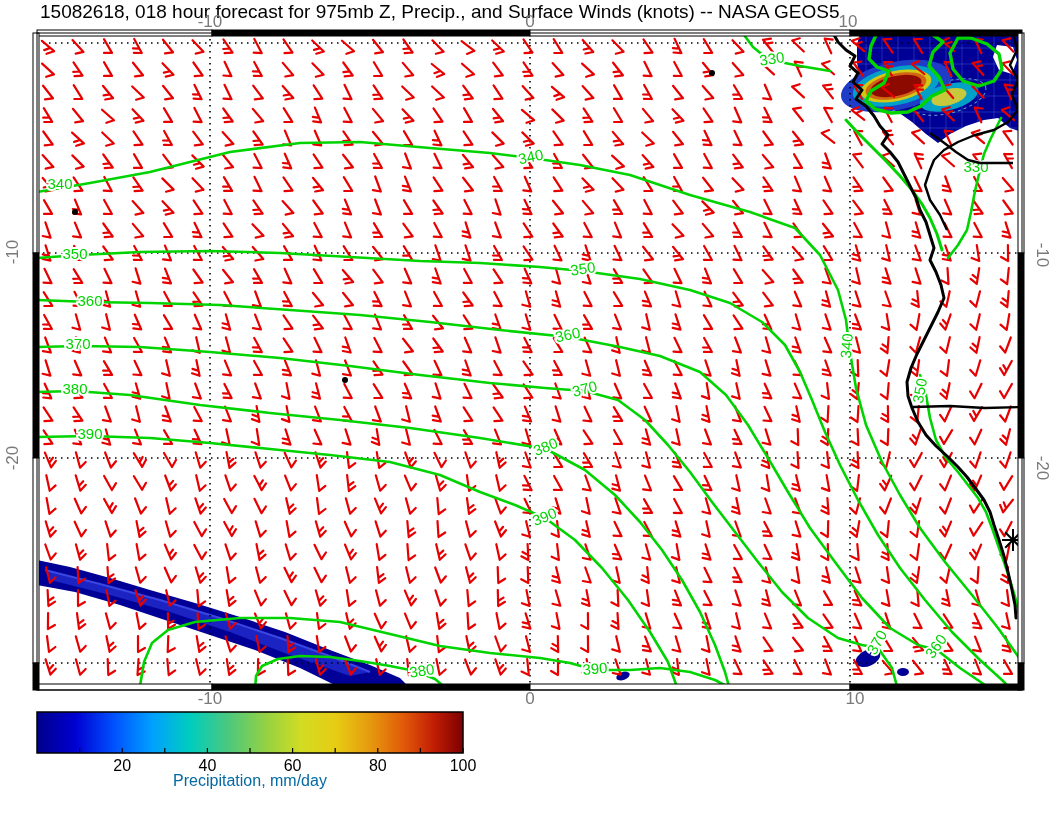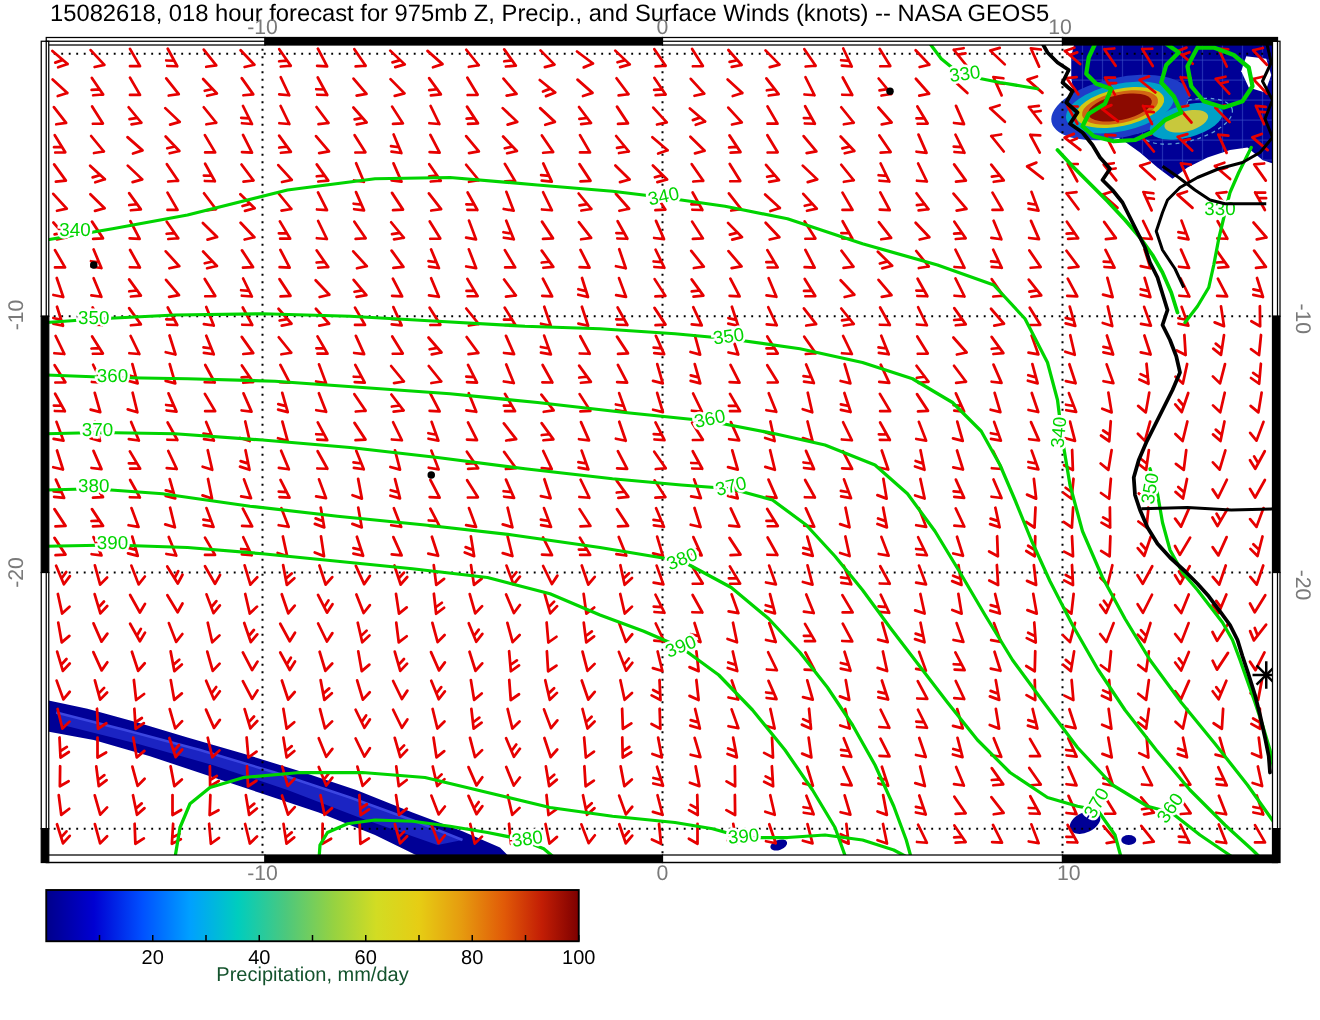--- a/index.html
+++ b/index.html
@@ -2,21 +2,21 @@
 <html><head>
 <meta charset="utf-8">
 <style>
   html,body{margin:0;padding:0;background:#ffffff;}
   body{width:1056px;height:816px;position:relative;overflow:hidden;
        font-family:"Liberation Sans",sans-serif;}
   .fig-title{position:absolute;left:40px;top:1px;width:1000px;font-size:19px;
        color:#000000;white-space:nowrap;}
   #mapsvg{position:absolute;left:0;top:0;}
   .cb-caption{position:absolute;left:37px;top:772px;width:426px;text-align:center;
-       font-size:16px;color:#14532d;}
+       font-size:16px;color:#0369a1;}
 </style>
 </head>
 <body>
 
 <div class="fig-title">15082618, 018 hour forecast for 975mb Z, Precip., and Surface Winds (knots) -- NASA GEOS5</div>
 
 <svg id="mapsvg" width="1056" height="816">
     <defs>
       <clipPath id="mapclip">
         <rect x="37" y="33" width="985" height="657"></rect>

